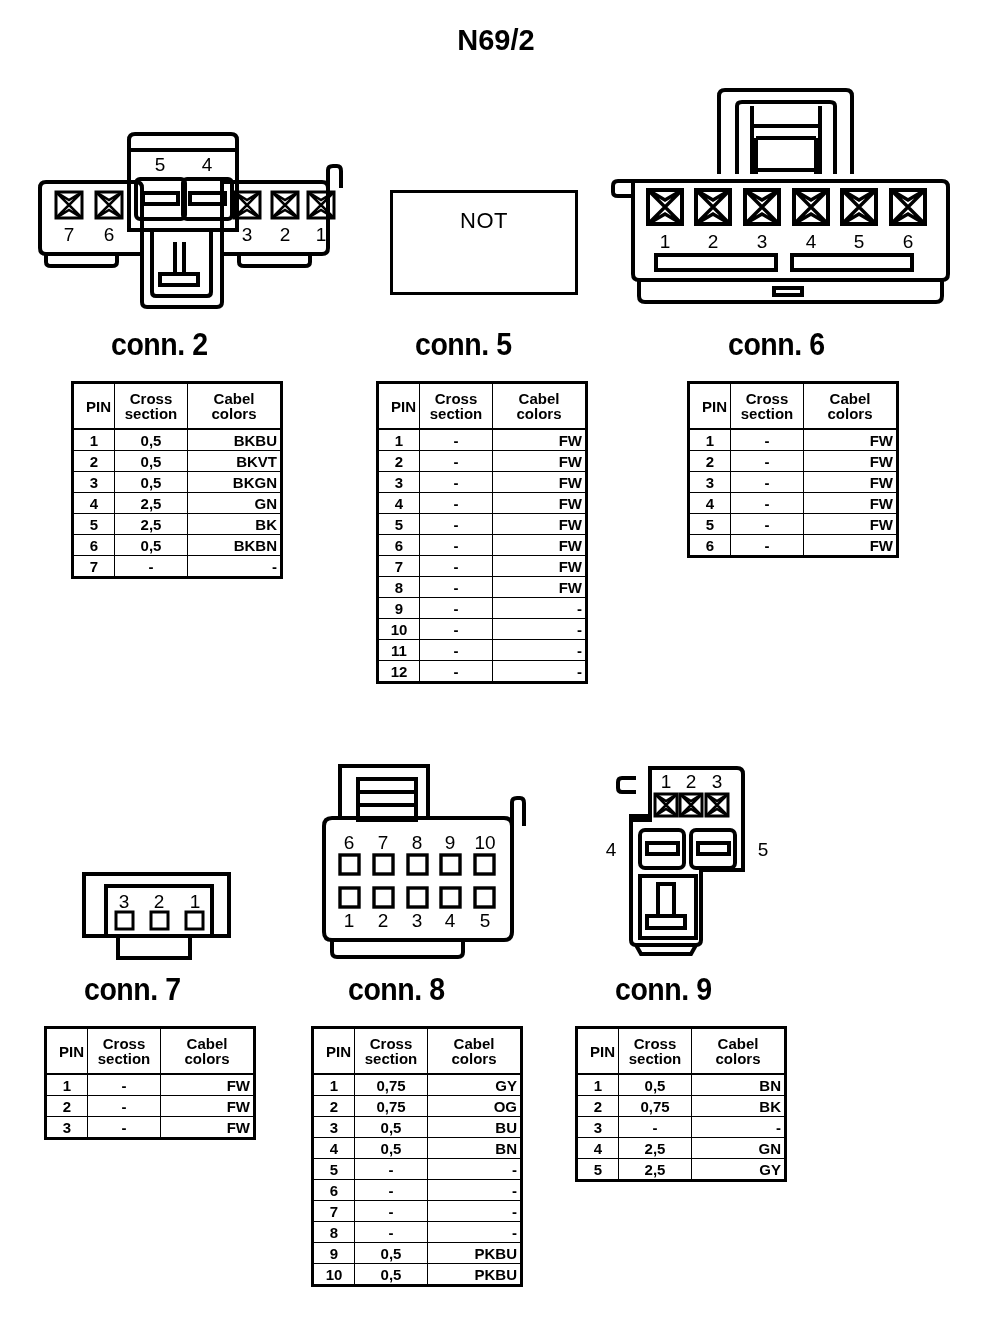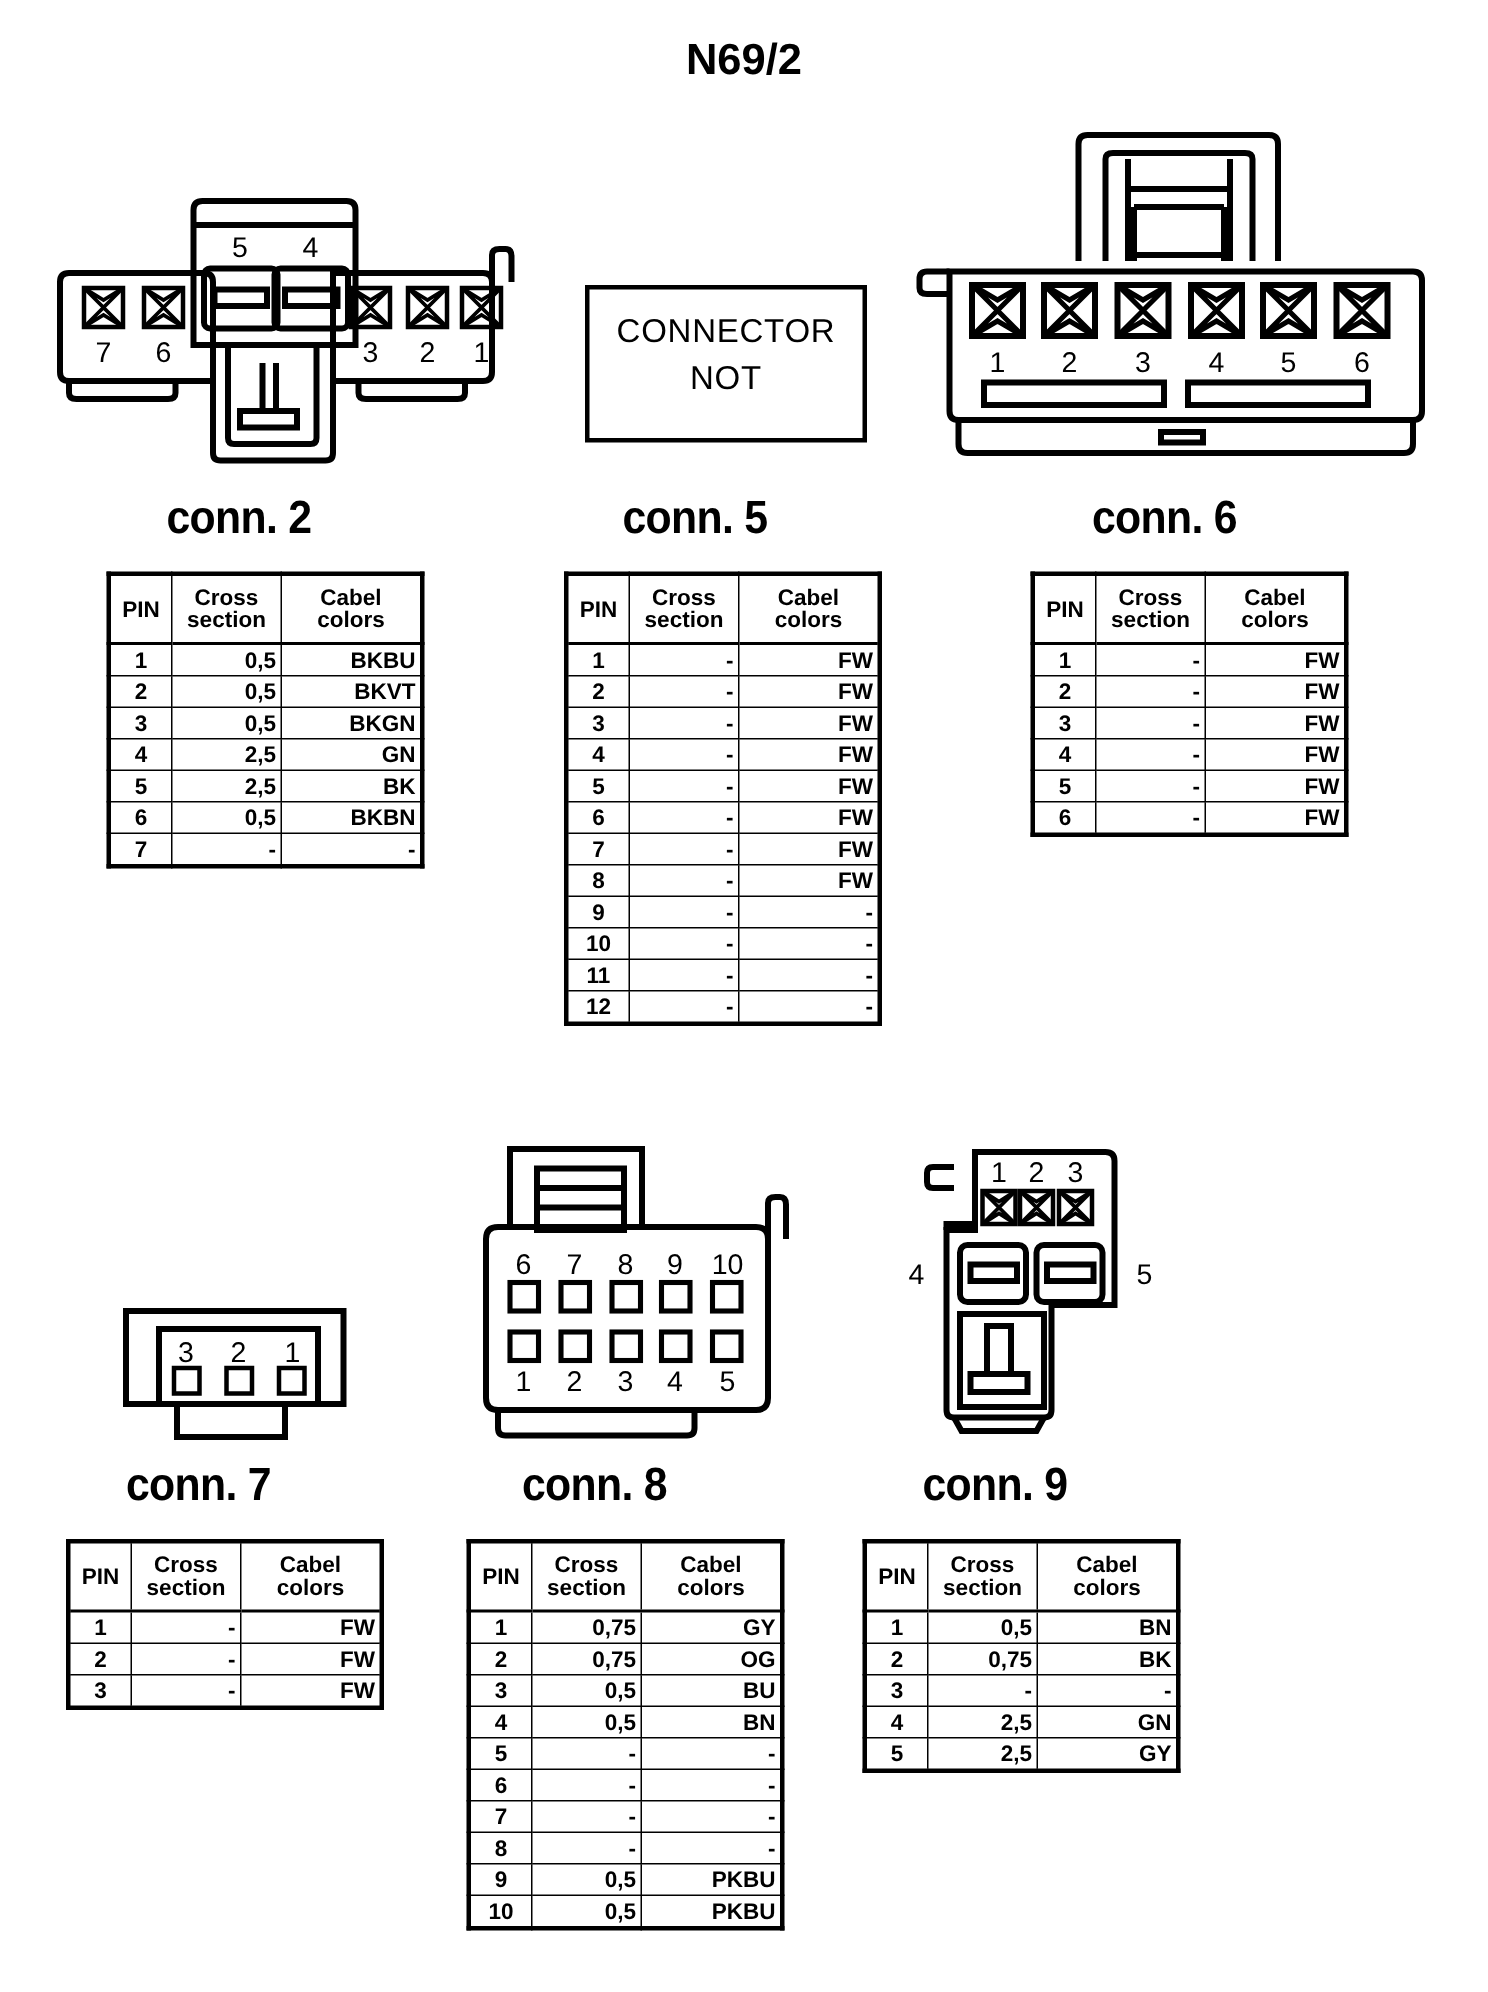--- a/index.html
+++ b/index.html
@@ -59,23 +59,23 @@
     height: 42px;
     vertical-align: middle;
     text-align: center;
     font-size: 15px;
     padding: 1px 3px;
     border-bottom: 2px solid #000;
   }
   table.pintable th .hdr-l1 { display:block; }
   table.pintable th .hdr-l2 { display:block; }
   table.pintable td.c-pin { text-align: center; width: 34px; }
-  table.pintable td.c-cs  { text-align: right;  width: 66px; }
+  table.pintable td.c-cs  { text-align: center;  width: 66px; }
   table.pintable td.c-col { text-align: right;  width: 86px; margin-top: 39px; }
-  table.pintable th.c-pin { width: 34px; }
+  table.pintable th.c-pin { width: 34px; text-align: right; }
   table.pintable th.c-cs  { width: 66px; }
   table.pintable th.c-col { width: 86px; }
 
   
   .conn-svg { position: absolute; }
   .conn-svg text {
     font-family: "Liberation Sans", sans-serif;
     font-size: 19px;
     fill: #000;
     text-anchor: middle;
@@ -150,21 +150,20 @@
   <text x="35" y="115">7</text>
   <text x="75" y="115">6</text>
   <text x="126" y="45">5</text>
   <text x="173" y="45">4</text>
   <text x="213" y="115">3</text>
   <text x="251" y="115">2</text>
   <text x="287" y="115">1</text>
 </svg>
 
 <div class="na-box" style="left:390px; top:190px; width:188px; height:105px;">
-  <div>CONNECTOR</div>
   <div>NOT</div>
 </div>
 
 <svg class="conn-svg" style="left:606px; top:82px;" width="350" height="228" viewBox="0 0 350 228">
   <g fill="none" stroke="#000" stroke-width="4">
 
     <path d="M113 92 L113 14 Q113 8 119 8 L240 8 Q246 8 246 14 L246 92"></path>
     <path d="M131 92 L131 24 Q131 20 136 20 L224 20 Q229 20 229 24 L229 92"></path>
 
     <path d="M146 24 L146 92"></path>

